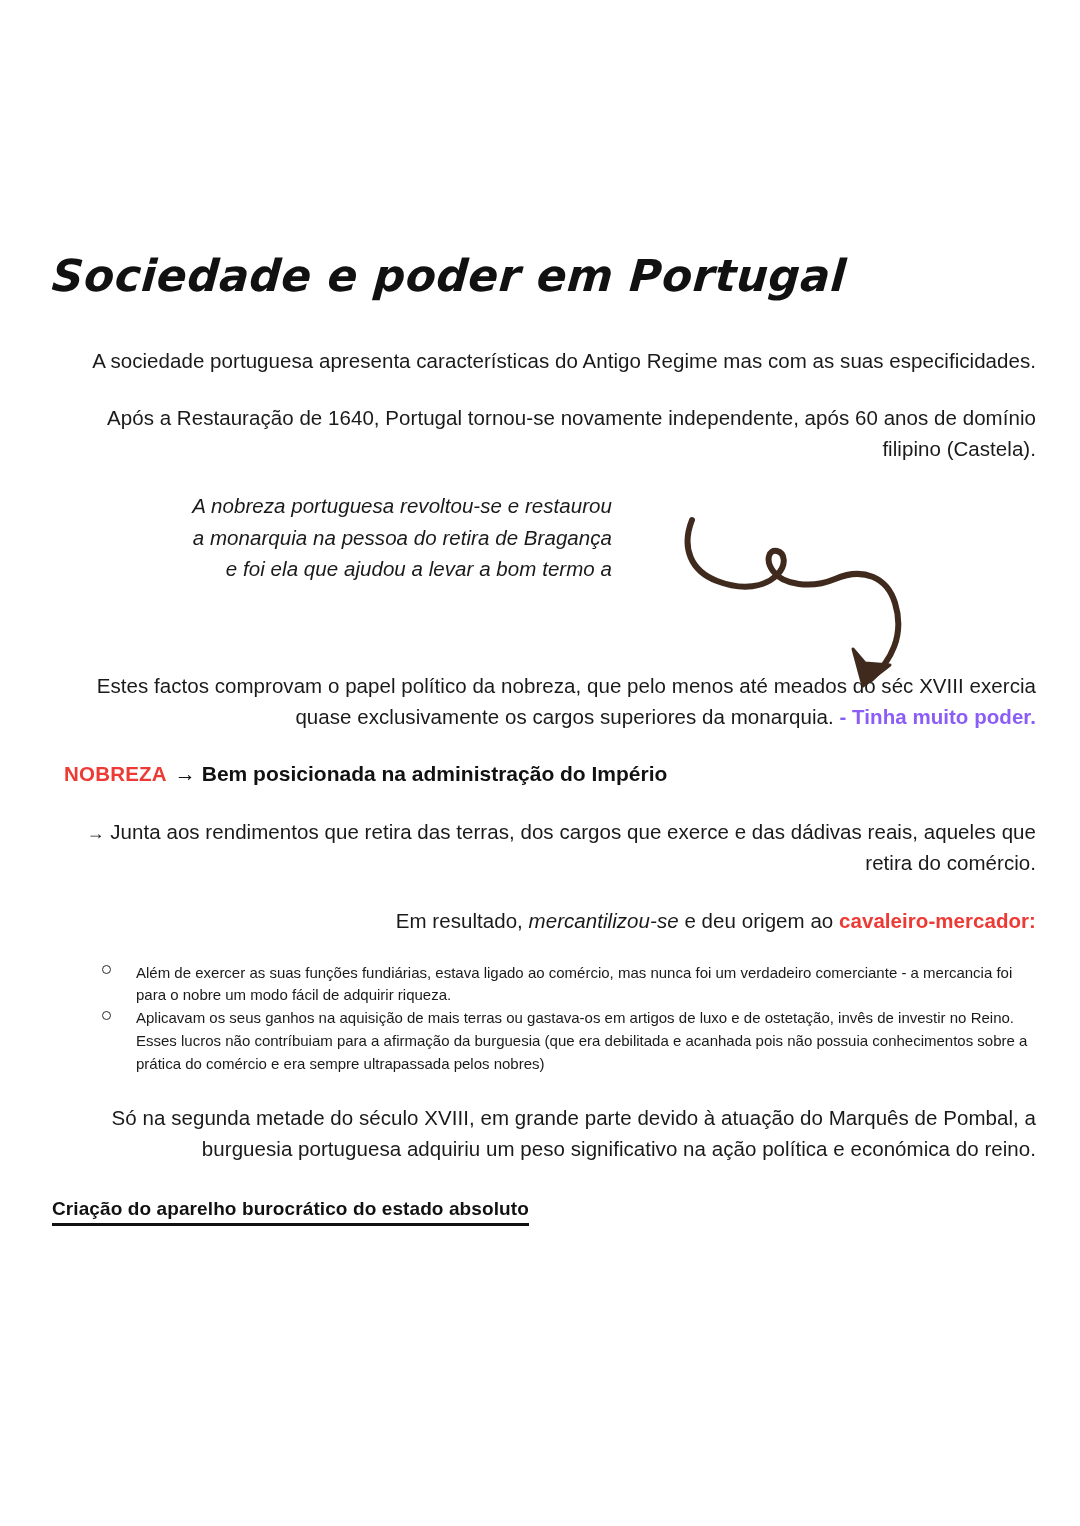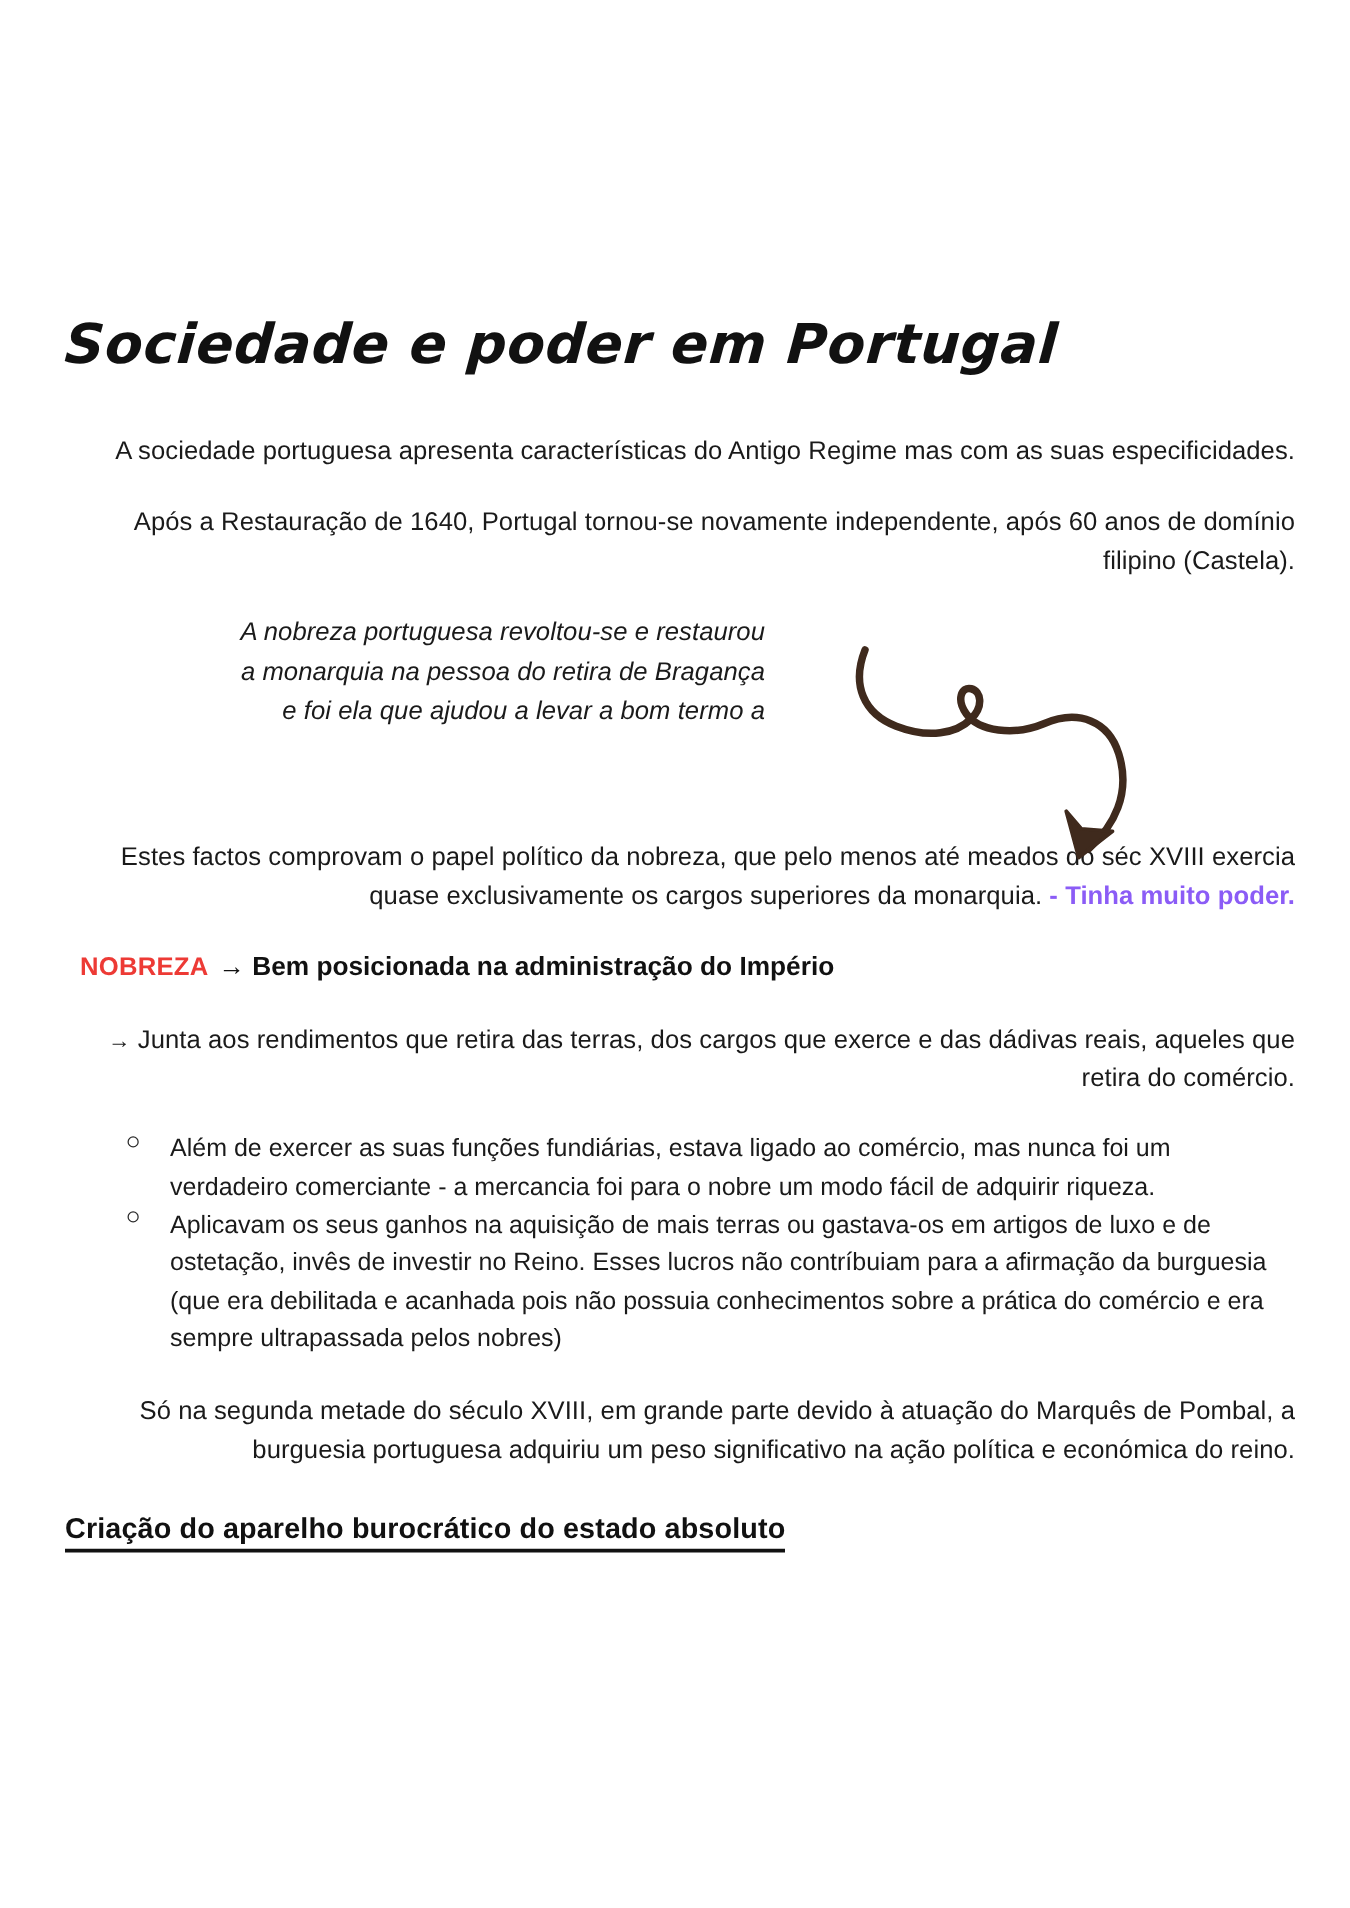--- a/index.html
+++ b/index.html
@@ -111,42 +111,42 @@
 
   
   ul.bullets {
     list-style: none;
     margin: 0 0 26px 0;
     padding: 0 0 0 48px;
   }
 
   ul.bullets li {
     position: relative;
-    font-size: 20px;
+    font-size: 15px;
     line-height: 1.52;
     color: #1a1a1a;
     padding-left: 36px;
     margin-bottom: 0;
   }
 
   ul.bullets li .dot {
     position: absolute;
     left: 2px;
     top: 0.22em;
     width: 9px;
     height: 9px;
     border: 1.6px solid #2a2a2a;
     border-radius: 50%;
     box-sizing: border-box;
   }
 
   
   .section-heading {
     margin: 8px 0 0 0;
-    font-size: 23px;
+    font-size: 19px;
     font-weight: 700;
     color: #111111;
     display: inline-block;
     border-bottom: 3px solid #111111;
     padding-bottom: 3px;
     letter-spacing: 0.1px;
   }
 
   
   .doodle-arrow {
@@ -187,20 +187,26 @@
 
     <p class="line-head">
       <span class="red-head">NOBREZA</span><span class="head-bold arrow-glyph" style="margin:0 6px 0 8px;">→</span><span class="head-bold">Bem posicionada na administração do Império</span>
     </p>
 
     <p class="para">
       <span class="arrow-small">→</span>
       <span>Junta aos rendimentos que retira das terras, dos cargos que exerce e das dádivas reais, aqueles que retira do comércio.</span>
     </p>
 
+    <p class="para">
+      <span>Em resultado,</span>
+      <i>mercantilizou-se</i>
+      <span>e deu origem ao</span>
+      <span class="red">cavaleiro-mercador:</span>
+    </p>
 
     <ul class="bullets">
       <li>
         <span class="dot"></span>
         <span>Além de exercer as suas funções fundiárias, estava ligado ao comércio, mas nunca foi um verdadeiro comerciante - a mercancia foi para o nobre um modo fácil de adquirir riqueza.</span>
       </li>
       <li>
         <span class="dot"></span>
         <span>Aplicavam os seus ganhos na aquisição de mais terras ou gastava-os em artigos de luxo e de ostetação, invês de investir no Reino. Esses lucros não contríbuiam para a afirmação da burguesia (que era debilitada e acanhada pois não possuia conhecimentos sobre a prática do comércio e era sempre ultrapassada pelos nobres)</span>
       </li>

